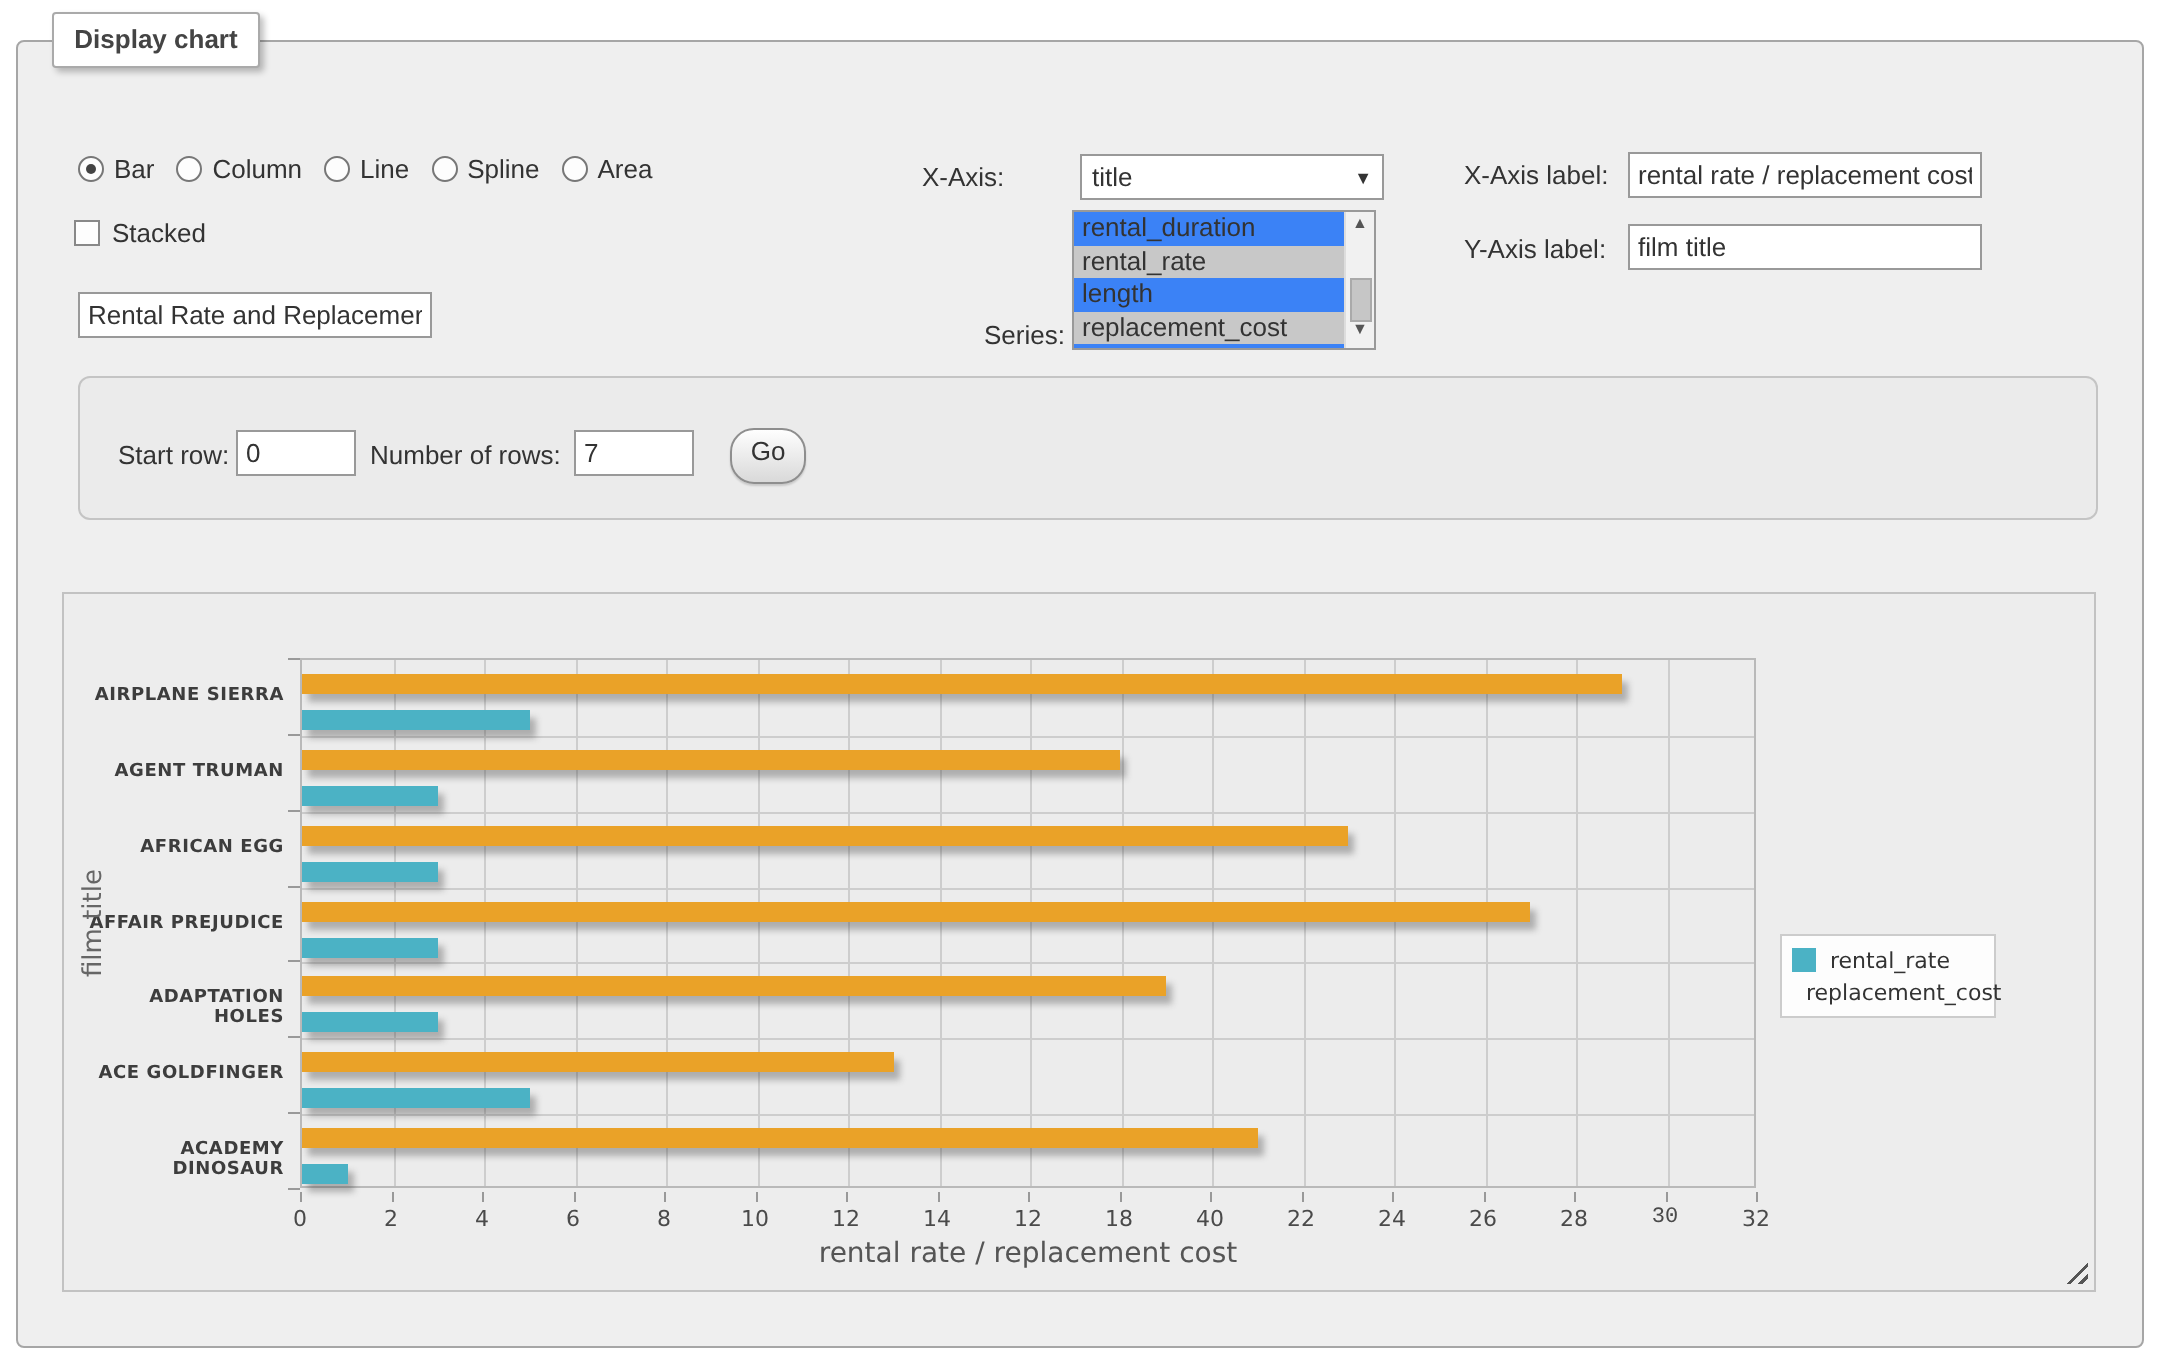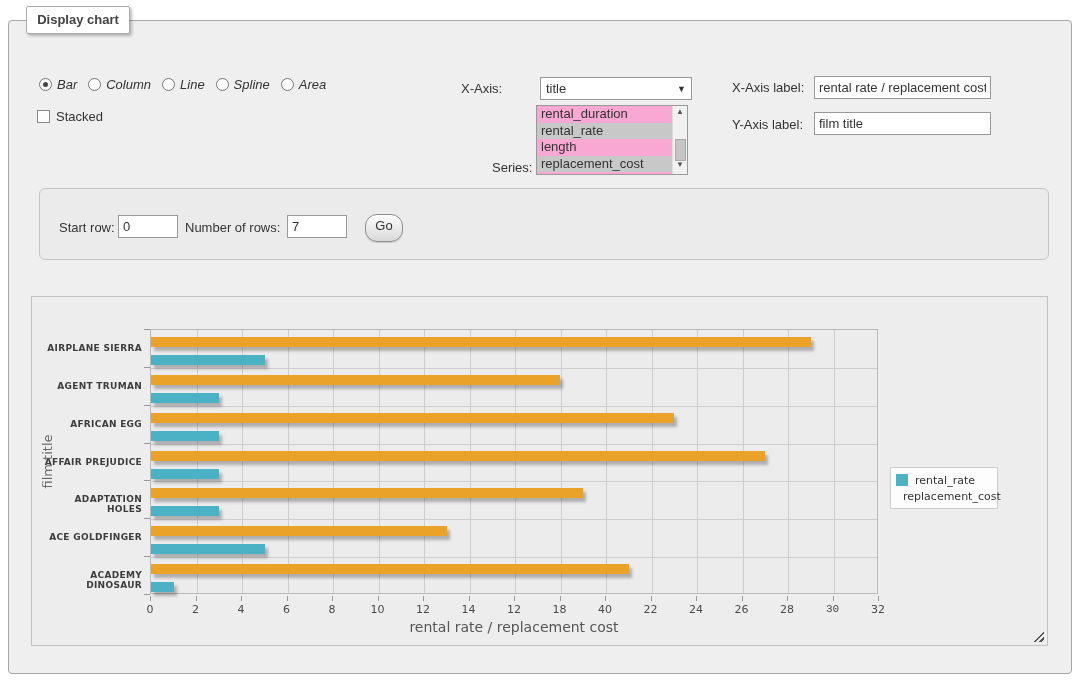--- a/index.html
+++ b/index.html
@@ -8,38 +8,38 @@
 
   .container { position:absolute; left:8px; top:20px; width:1064px; height:654px;
     background:#efefef; border:1px solid #a6a6a6; border-radius:4px; }
   .tab { position:absolute; left:26px; top:6px; width:104px; height:28px;
     background:#fff; border:1px solid #aaa; border-radius:2px; z-index:5;
     box-shadow:2px 2px 3px rgba(0,0,0,0.25);
     font-weight:bold; color:#444; text-align:center; line-height:26px; }
 
   
   .lbl { position:absolute; color:#333; }
-  .radio-row { position:absolute; left:30px; top:56px; display:flex; gap:11px; align-items:center;font-style:italic; }
+  .radio-row { position:absolute; left:30px; top:56px; display:flex; gap:11px; align-items:center; }
   .radio-item { display:flex; gap:5px; align-items:center; }
   .radio { width:13px; height:13px; border:1px solid #777; border-radius:50%; background:#fdfdfd; position:relative; }
   .radio.checked::after { content:""; position:absolute; left:3px; top:3px; width:5px; height:5px; border-radius:50%; background:#444; }
   .checkbox { width:13px; height:13px; border:1px solid #888; background:#fdfdfd; display:inline-block; }
   .stacked-row { position:absolute; left:28px; top:88px; display:flex; gap:6px; align-items:center; }
 
   input[type=text] { border:1px solid #999; background:#fff; color:#333;
     font-family:"Liberation Sans", sans-serif; font-size:13px; padding:2px 4px; }
   .title-input { position:absolute; left:30px; top:125px; width:177px; height:23px; }
 
   .xaxis-lbl  { left:452px; top:60px; }
   .select { position:absolute; left:531px; top:56px; width:152px; height:23px;
     background:#fff; border:1px solid #999; line-height:21px; padding-left:5px; }
   .select .arrow { position:absolute; right:5px; top:1px; font-size:9px; color:#333; }
 
   .listbox { position:absolute; left:527px; top:84px; width:152px; height:70px;
-    background:#f9a8d4; border:1px solid #999; }
+    background:#3b82f6; border:1px solid #999; }
   .listbox .opt { height:16.5px; line-height:16.5px; padding-left:4px; white-space:nowrap; }
   .listbox .opt.selected { background:#c8c8c8; }
   .sb { position:absolute; right:0; top:0; width:15px; height:100%; background:#f1f1f1; border-left:1px solid #ddd; }
   .sb-up, .sb-down { position:absolute; left:0; width:100%; height:13px; text-align:center; font-size:8px; color:#555; }
   .sb-up { top:1px; } .sb-down { bottom:1px; }
   .sb-thumb { position:absolute; left:2px; top:33px; width:11px; height:22px; background:#c6c6c6; border:1px solid #aaa; }
   .series-lbl { left:483px; top:139px; }
 
   .xlab-lbl { left:723px; top:59px; }
   .xlab-input { position:absolute; left:805px; top:55px; width:177px; height:23px; }
@@ -116,20 +116,21 @@
         <div class="radio"></div>
         <span>Area</span>
       </div>
     </div>
 
   <div class="stacked-row">
     <span class="checkbox"></span>
     <span>Stacked</span>
   </div>
 
+  <input type="text" class="title-input" value="Rental Rate and Replacemer" style="">
 
   <span class="lbl xaxis-lbl">X-Axis:</span>
   <div class="select">
     <span>title</span>
     <span class="arrow">▼</span>
   </div>
 
   <div class="listbox">
     <div id="series-options">
         <div class="opt">rental_duration</div>

